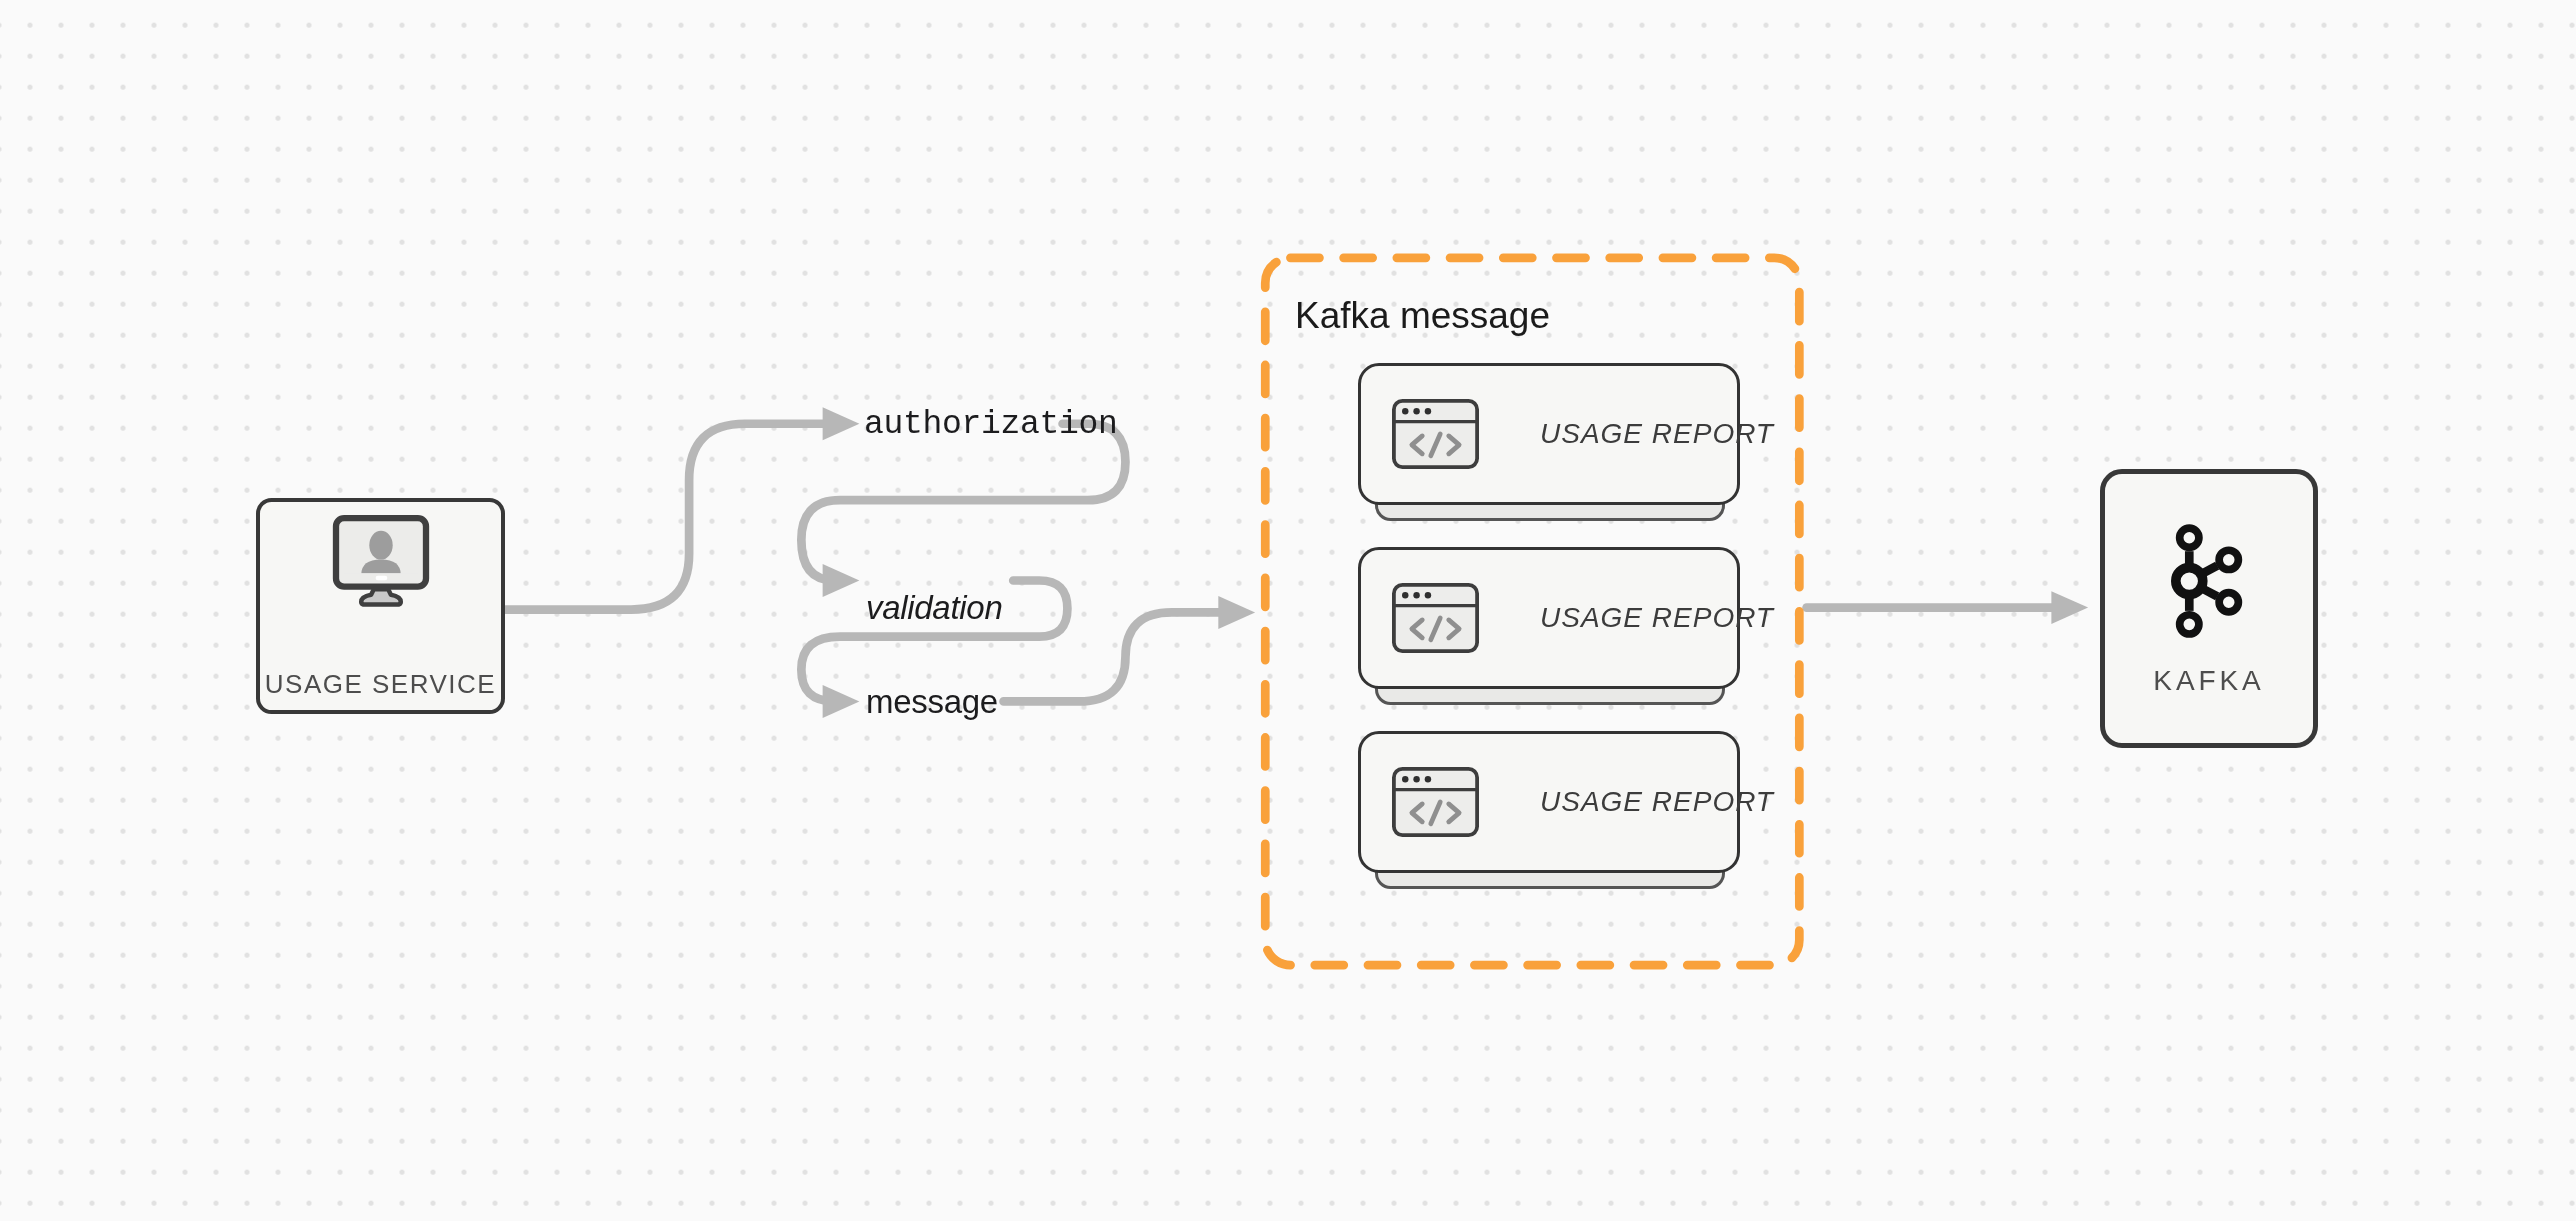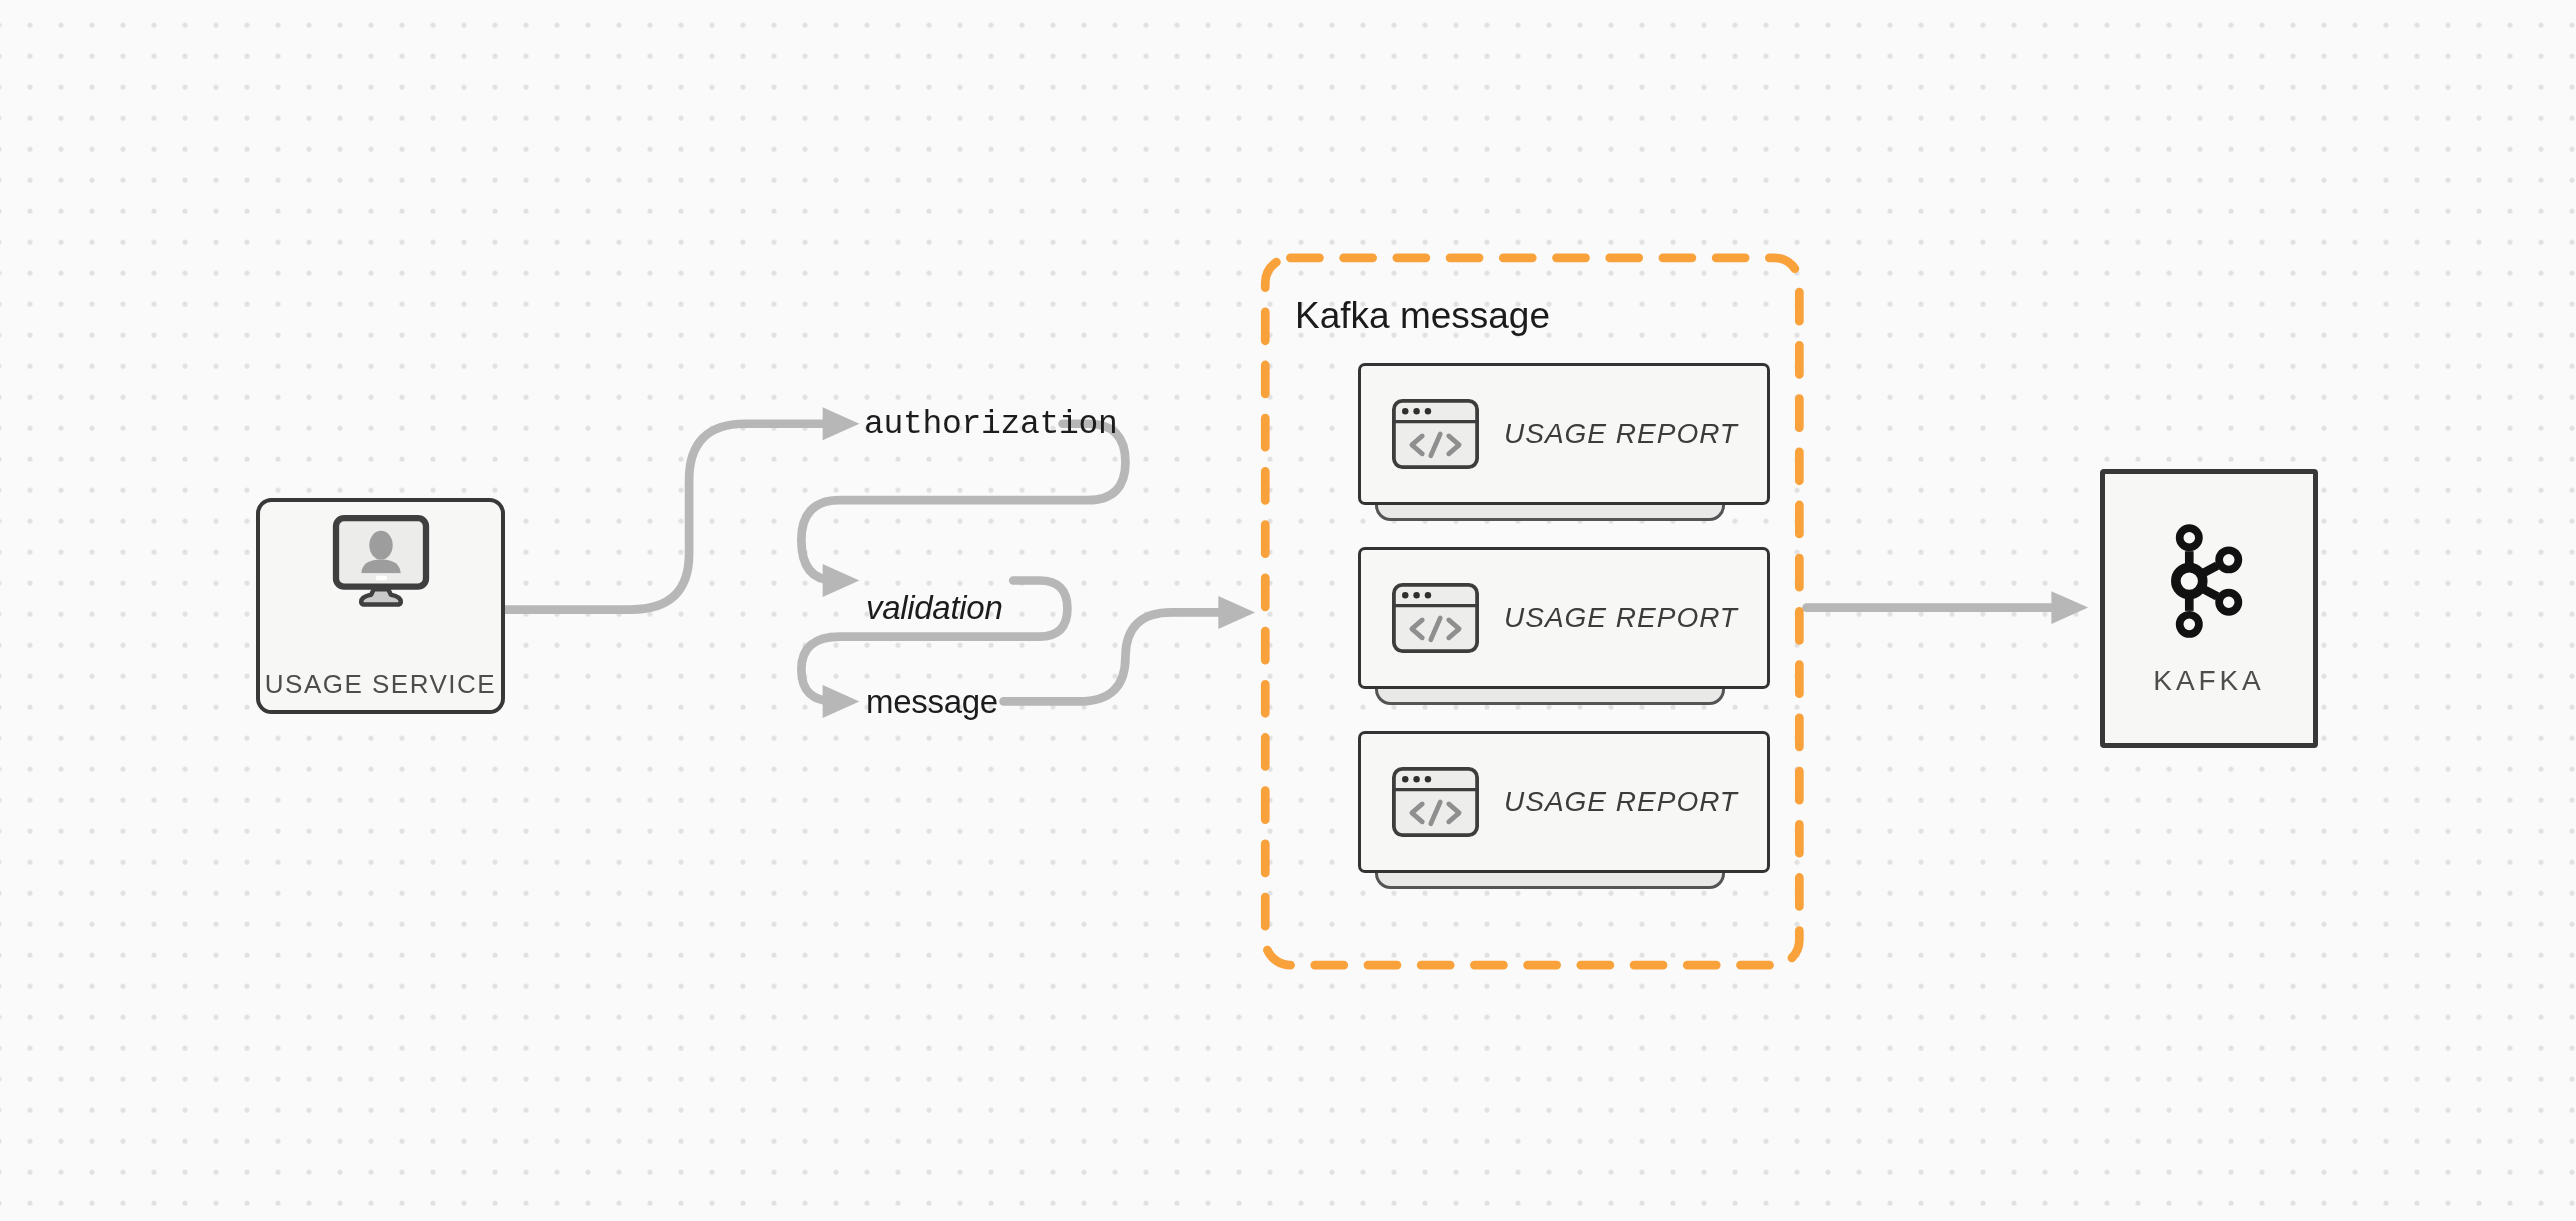--- a/index.html
+++ b/index.html
@@ -29,21 +29,21 @@
     display: flex; flex-direction: column;
     align-items: center; justify-content: center;
   }
   .node-usage {
     left: 256px; top: 498px; width: 249px; height: 216px;
     border-radius: 15.5px;
     gap: 48px;
   }
   .node-kafka {
     left: 2100px; top: 469px; width: 218px; height: 279px;
-    border-radius: 4px; border-width: 5.8px;
+    border-radius: 22px; border-width: 5.8px;
   }
   .node-label {
     color: #4d4d4d; font-size: 26px; letter-spacing: 1.5px;
     white-space: nowrap;
   }
   .node-usage .node-label { margin-top: 11.6px; }
   .node-kafka .node-label { margin-top: 21px; letter-spacing: 3.9px; font-size: 28px; }
   
   .step-label {
     position: absolute;
@@ -68,24 +68,24 @@
   .card-2 { top: 547px; }
   .card-3 { top: 731px; }
   .card-shadow {
     position: absolute; left: 16.5px; top: 15.5px;
     width: 350px; height: 142px;
     background: #e9e9e7; border: 3.9px solid #555;
     border-radius: 15.5px; box-sizing: border-box;
   }
   .card-main {
     position: absolute; left: 0; top: 0;
-    width: 412px; height: 142px;
+    width: 382px; height: 142px;
     background: #f7f7f5; border: 3.9px solid #333;
-    border-radius: 7px; box-sizing: border-box;
-    display: flex; align-items: center;
+    border-radius: 21px; box-sizing: border-box;
+    display: flex; align-items: center; gap: 36px;
   }
   .card-main .code-icon { margin-left: 31px; flex: none; }
   .card-label {
     margin-left: 25px;
     font-size: 28px; font-style: italic; letter-spacing: 1px;
     color: #3c3c3c; white-space: nowrap;
   }
 </style>
 </head>
 <body>

